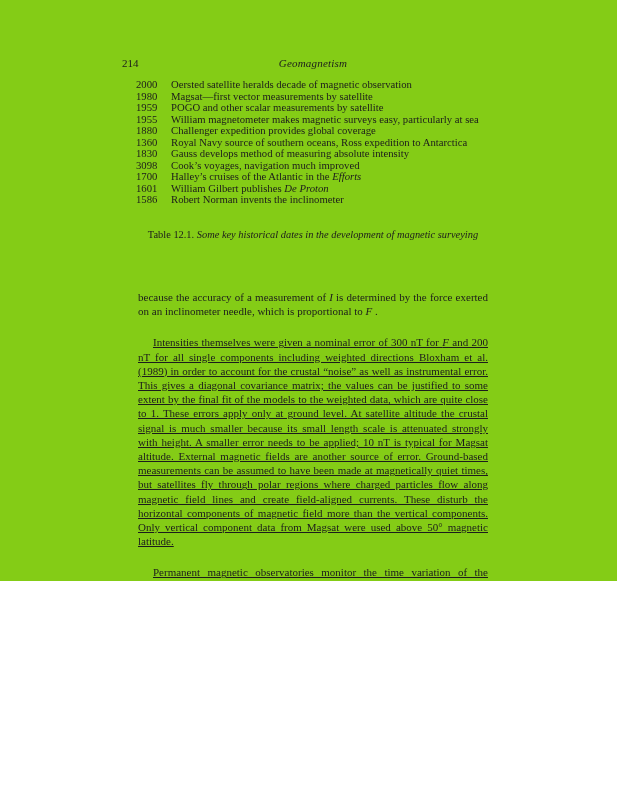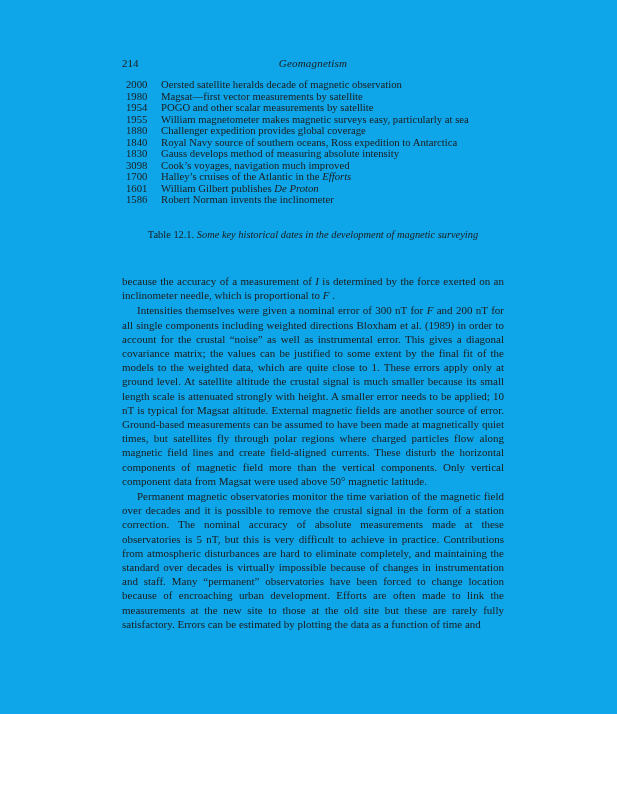--- a/index.html
+++ b/index.html
@@ -3,22 +3,22 @@
 <meta charset="utf-8">
 <style>
   html, body {
     margin: 0;
     padding: 0;
     background: #ffffff;
   }
   .page {
     position: relative;
     width: 617px;
-    height: 714px;
-    background: #0ea5e9;
+    height: 581px;
+    background: #84cc16;
     color: #1c1c1c;
     font-family: "Liberation Serif", "DejaVu Serif", serif;
     overflow: hidden;
   }
   .content {
     position: absolute;
     left: 121px;
     top: 0;
     width: 384px;
     height: 800px;
@@ -46,21 +46,21 @@
     text-align: center;
     font-style: italic;
     letter-spacing: 0.2px;
     font-family: Liberation Serif, serif;
   }
 
   
   .datestable {
     position: absolute;
     top: 79px;
-    left: 3px;
+    left: 13px;
     width: 100%;
     font-size: 10.7px;
     line-height: 11.55px;
   }
   .trow {
     display: flex;
     white-space: nowrap;
   }
   .trow .year {
     flex: 0 0 auto;
@@ -89,24 +89,24 @@
   .body-text {
     position: absolute;
     top: 273px;
     left: 0;
     width: 100%;
     font-size: 11px;
     line-height: 14.2px;
     text-align: justify;
   }
   .body-text p {
-    margin: 1px;
+    margin: 17px;
     padding: 0;
   }
-  .body-text p.indent { text-indent: 15px; }
+  .body-text p.indent { text-indent: 15px; text-decoration: underline; }
 </style>
 </head>
 <body>
 
 <div class="page">
   <div class="content">
 
     <div class="header">
       <span class="pagenum">214</span>
       <span class="running">Geomagnetism</span>
@@ -115,33 +115,33 @@
     <div class="datestable">
       <div class="trow">
           <span class="year">2000</span>
           <span class="desc"><span>Oersted satellite heralds decade of magnetic observation</span><span class="it"></span><span></span></span>
         </div>
       <div class="trow">
           <span class="year">1980</span>
           <span class="desc"><span>Magsat—first vector measurements by satellite</span><span class="it"></span><span></span></span>
         </div>
       <div class="trow">
-          <span class="year">1954</span>
+          <span class="year">1959</span>
           <span class="desc"><span>POGO and other scalar measurements by satellite</span><span class="it"></span><span></span></span>
         </div>
       <div class="trow">
           <span class="year">1955</span>
           <span class="desc"><span>William magnetometer makes magnetic surveys easy, particularly at sea</span><span class="it"></span><span></span></span>
         </div>
       <div class="trow">
           <span class="year">1880</span>
           <span class="desc"><span>Challenger expedition provides global coverage</span><span class="it"></span><span></span></span>
         </div>
       <div class="trow">
-          <span class="year">1840</span>
+          <span class="year">1360</span>
           <span class="desc"><span>Royal Navy source of southern oceans, Ross expedition to Antarctica</span><span class="it"></span><span></span></span>
         </div>
       <div class="trow">
           <span class="year">1830</span>
           <span class="desc"><span>Gauss develops method of measuring absolute intensity</span><span class="it"></span><span></span></span>
         </div>
       <div class="trow">
           <span class="year">3098</span>
           <span class="desc"><span>Cook’s voyages, navigation much improved</span><span class="it"></span><span></span></span>
         </div>

